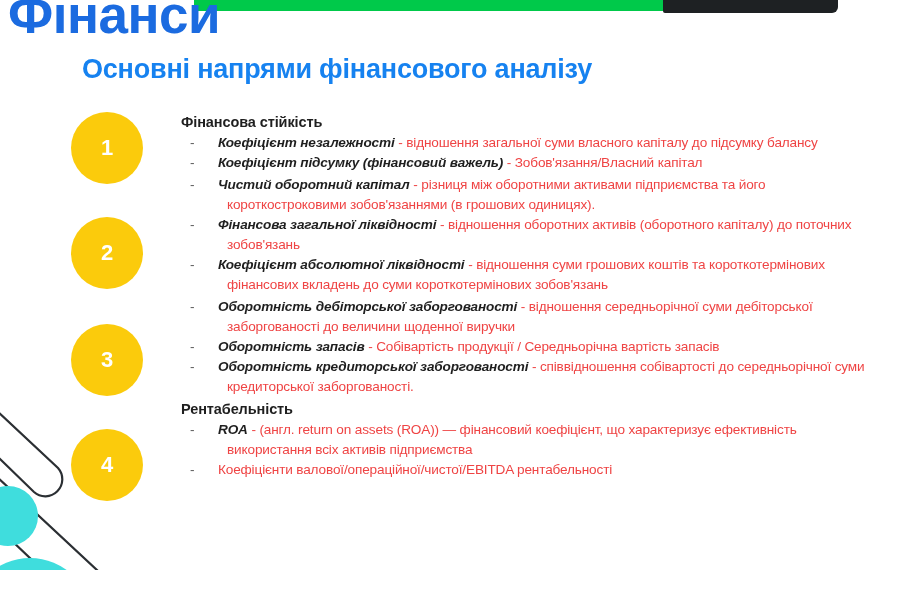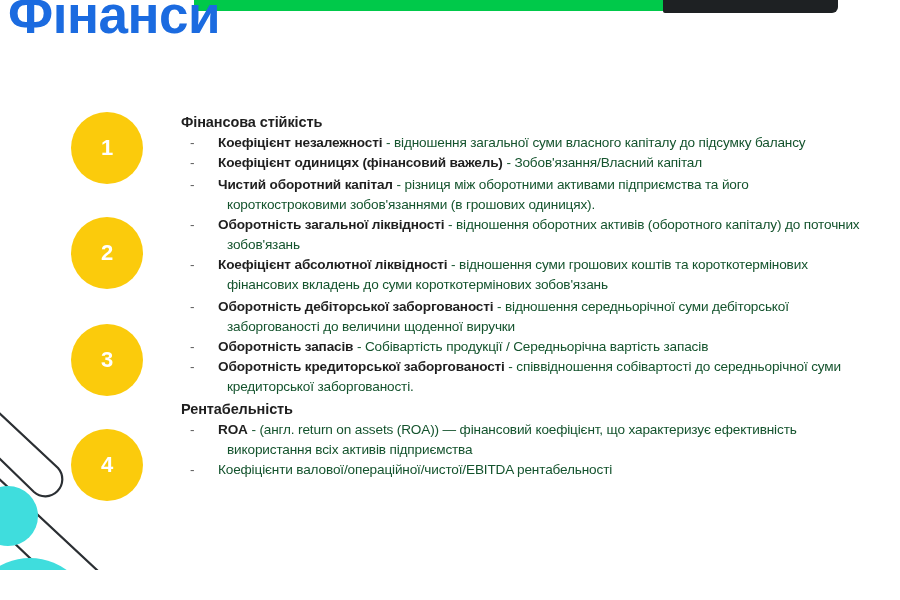--- a/index.html
+++ b/index.html
@@ -116,22 +116,23 @@
   .bullet::before {
     content: "-";
     position: absolute;
     left: 18px;
     color: #5B5B5B;
     font-size: 13.6px;
   }
   .bullet .b {
     font-weight: bold;
     color: #1F1F1F;
-  }
-  .bullet .t { color: #14532d; text-align: center; }
+    font-style: italic;
+  }
+  .bullet .t { color: #ef4444; text-align: center; }
 
   
   .deco-wrap {
     position: absolute;
     left: 0;
     top: 400px;
     width: 180px;
     height: 200px;
     pointer-events: none;
   }
@@ -162,38 +163,39 @@
 </style>
 </head>
 <body>
 
 <div id="slide">
 
   <div class="topbar-green"></div>
   <div class="topbar-dark"></div>
 
   <div class="main-title">Фінанси</div>
+  <div class="sub-title">Основні напрями фінансового аналізу</div>
 
   <div class="num-circle num-1">1</div>
   <div class="num-circle num-2">2</div>
   <div class="num-circle num-3">3</div>
   <div class="num-circle num-4">4</div>
 
   <div class="content" id="content-root">
       <div class="block">
         <div class="block-head">Фінансова стійкість</div>
         <ul class="bullets">
           <li class="bullet"><span class="b">Коефіцієнт незалежності</span><span class="t"> - відношення загальної суми власного капіталу до підсумку балансу</span></li>
-          <li class="bullet"><span class="b">Коефіцієнт одиницях (фінансовий важель)</span><span class="t"> - Зобов'язання/Власний капітал</span></li>
+          <li class="bullet"><span class="b">Коефіцієнт підсумку (фінансовий важель)</span><span class="t"> - Зобов'язання/Власний капітал</span></li>
         </ul>
       </div>
       <div class="block">
         <ul class="bullets">
           <li class="bullet"><span class="b">Чистий оборотний капітал</span><span class="t"> -  різниця між оборотними активами підприємства та його короткостроковими зобов'язаннями (в грошових одиницях).</span></li>
-          <li class="bullet"><span class="b">Оборотність загальної ліквідності</span><span class="t"> -  відношення оборотних активів (оборотного капіталу) до поточних зобов'язань</span></li>
+          <li class="bullet"><span class="b">Фінансова загальної ліквідності</span><span class="t"> -  відношення оборотних активів (оборотного капіталу) до поточних зобов'язань</span></li>
           <li class="bullet"><span class="b">Коефіцієнт абсолютної ліквідності</span><span class="t"> - відношення суми грошових коштів та короткотермінових фінансових вкладень до суми короткотермінових зобов'язань</span></li>
         </ul>
       </div>
       <div class="block">
         <ul class="bullets">
           <li class="bullet"><span class="b">Оборотність дебіторської заборгованості</span><span class="t"> -  відношення середньорічної суми дебіторської заборгованості до величини щоденної виручки</span></li>
           <li class="bullet"><span class="b">Оборотність запасів</span><span class="t"> - Собівартість продукції / Середньорічна вартість запасів</span></li>
           <li class="bullet"><span class="b">Оборотність кредиторської заборгованості</span><span class="t"> - співвідношення собівартості до середньорічної суми кредиторської заборгованості.</span></li>
         </ul>
       </div>

